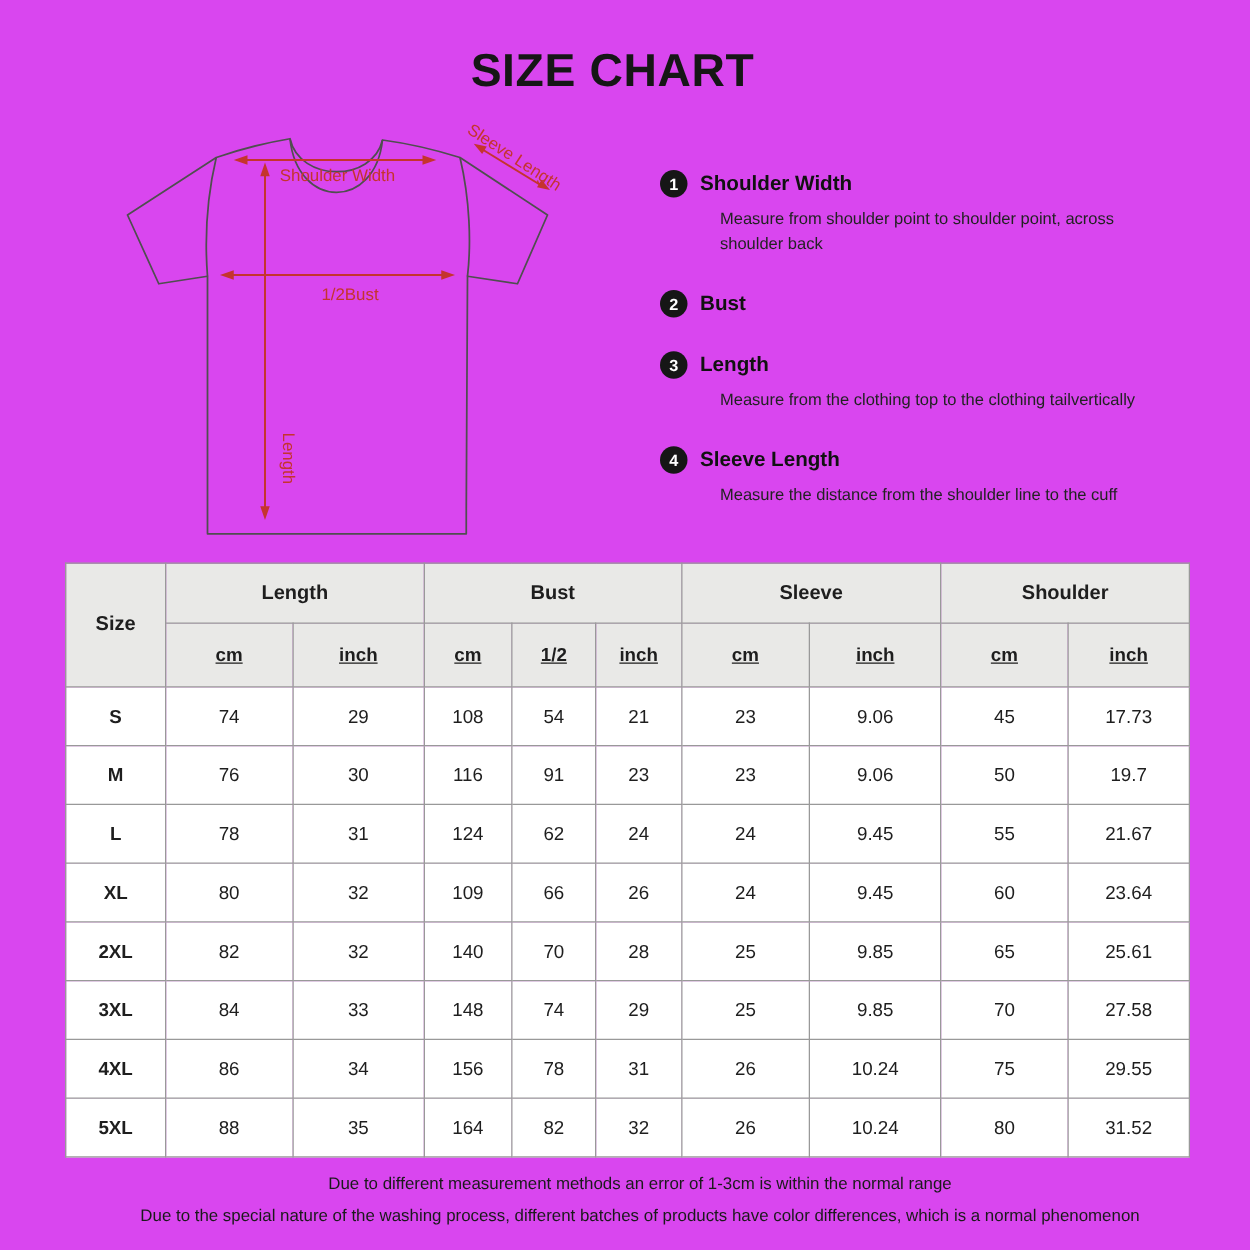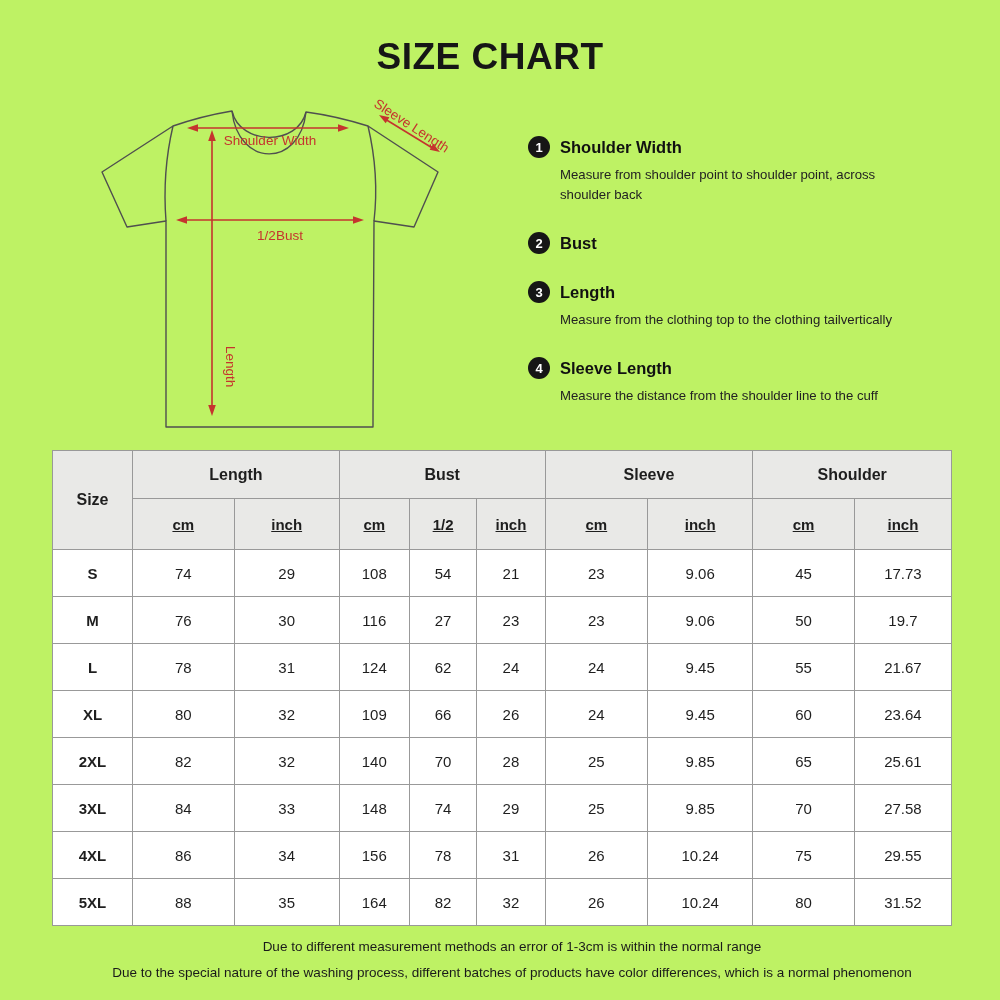--- a/index.html
+++ b/index.html
@@ -5,21 +5,21 @@
   * { margin: 0; padding: 0; box-sizing: border-box; }
   html, body { background: #ffffff; }
   body {
     font-family: "Liberation Sans", sans-serif;
     color: #1e1e1e;
     width: 1000px;
     height: 1000px;
     position: relative;
     overflow: hidden;
   }
-  .page { position: absolute; inset: 0; background: #bef264; }
+  .page { position: absolute; inset: 0; background: #d946ef; }
 
   
   .title {
     position: absolute;
     top: 36px; left: 0; width: 980px;
     text-align: center;
     font-size: 37px;
     font-weight: bold;
     letter-spacing: 0.5px;
     color: #161616;
@@ -54,21 +54,21 @@
     display: flex; align-items: center; justify-content: center;
     flex: 0 0 22px;
   }
   .legend-title {
     margin-left: 10px;
     font-size: 16.5px;
     font-weight: bold;
     color: #111;
   }
   .legend-desc {
-    margin-left: 32px;
+    margin-left: 48px;
     margin-top: 7px;
     font-size: 13.2px;
     line-height: 20px;
     color: #222;
     max-width: 360px;
   }
 
   
   .size-table-wrap {
     position: absolute;
@@ -235,21 +235,21 @@
             <td>23</td>
             <td>9.06</td>
             <td>45</td>
             <td>17.73</td>
           </tr>
           <tr>
             <td class="size-cell">M</td>
             <td>76</td>
             <td>30</td>
             <td>116</td>
-            <td>27</td>
+            <td>91</td>
             <td>23</td>
             <td>23</td>
             <td>9.06</td>
             <td>50</td>
             <td>19.7</td>
           </tr>
           <tr>
             <td class="size-cell">L</td>
             <td>78</td>
             <td>31</td>

